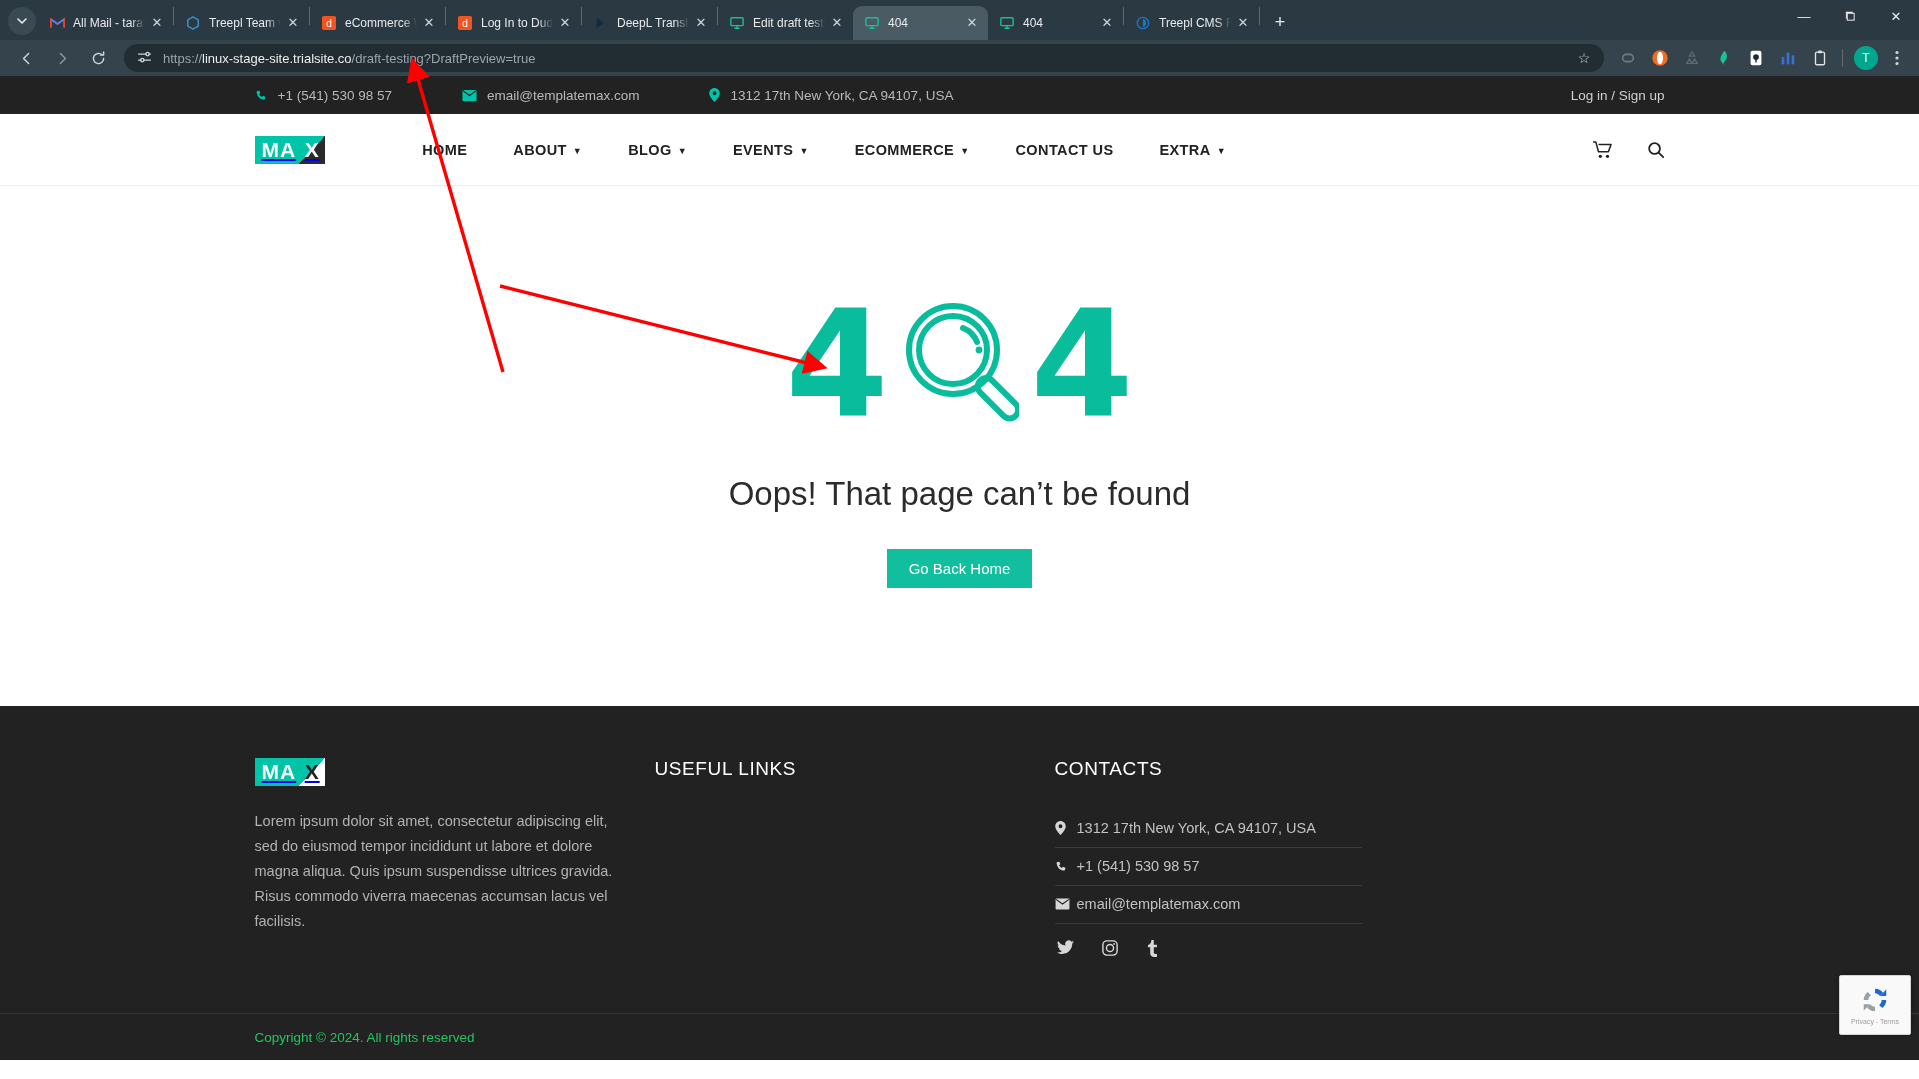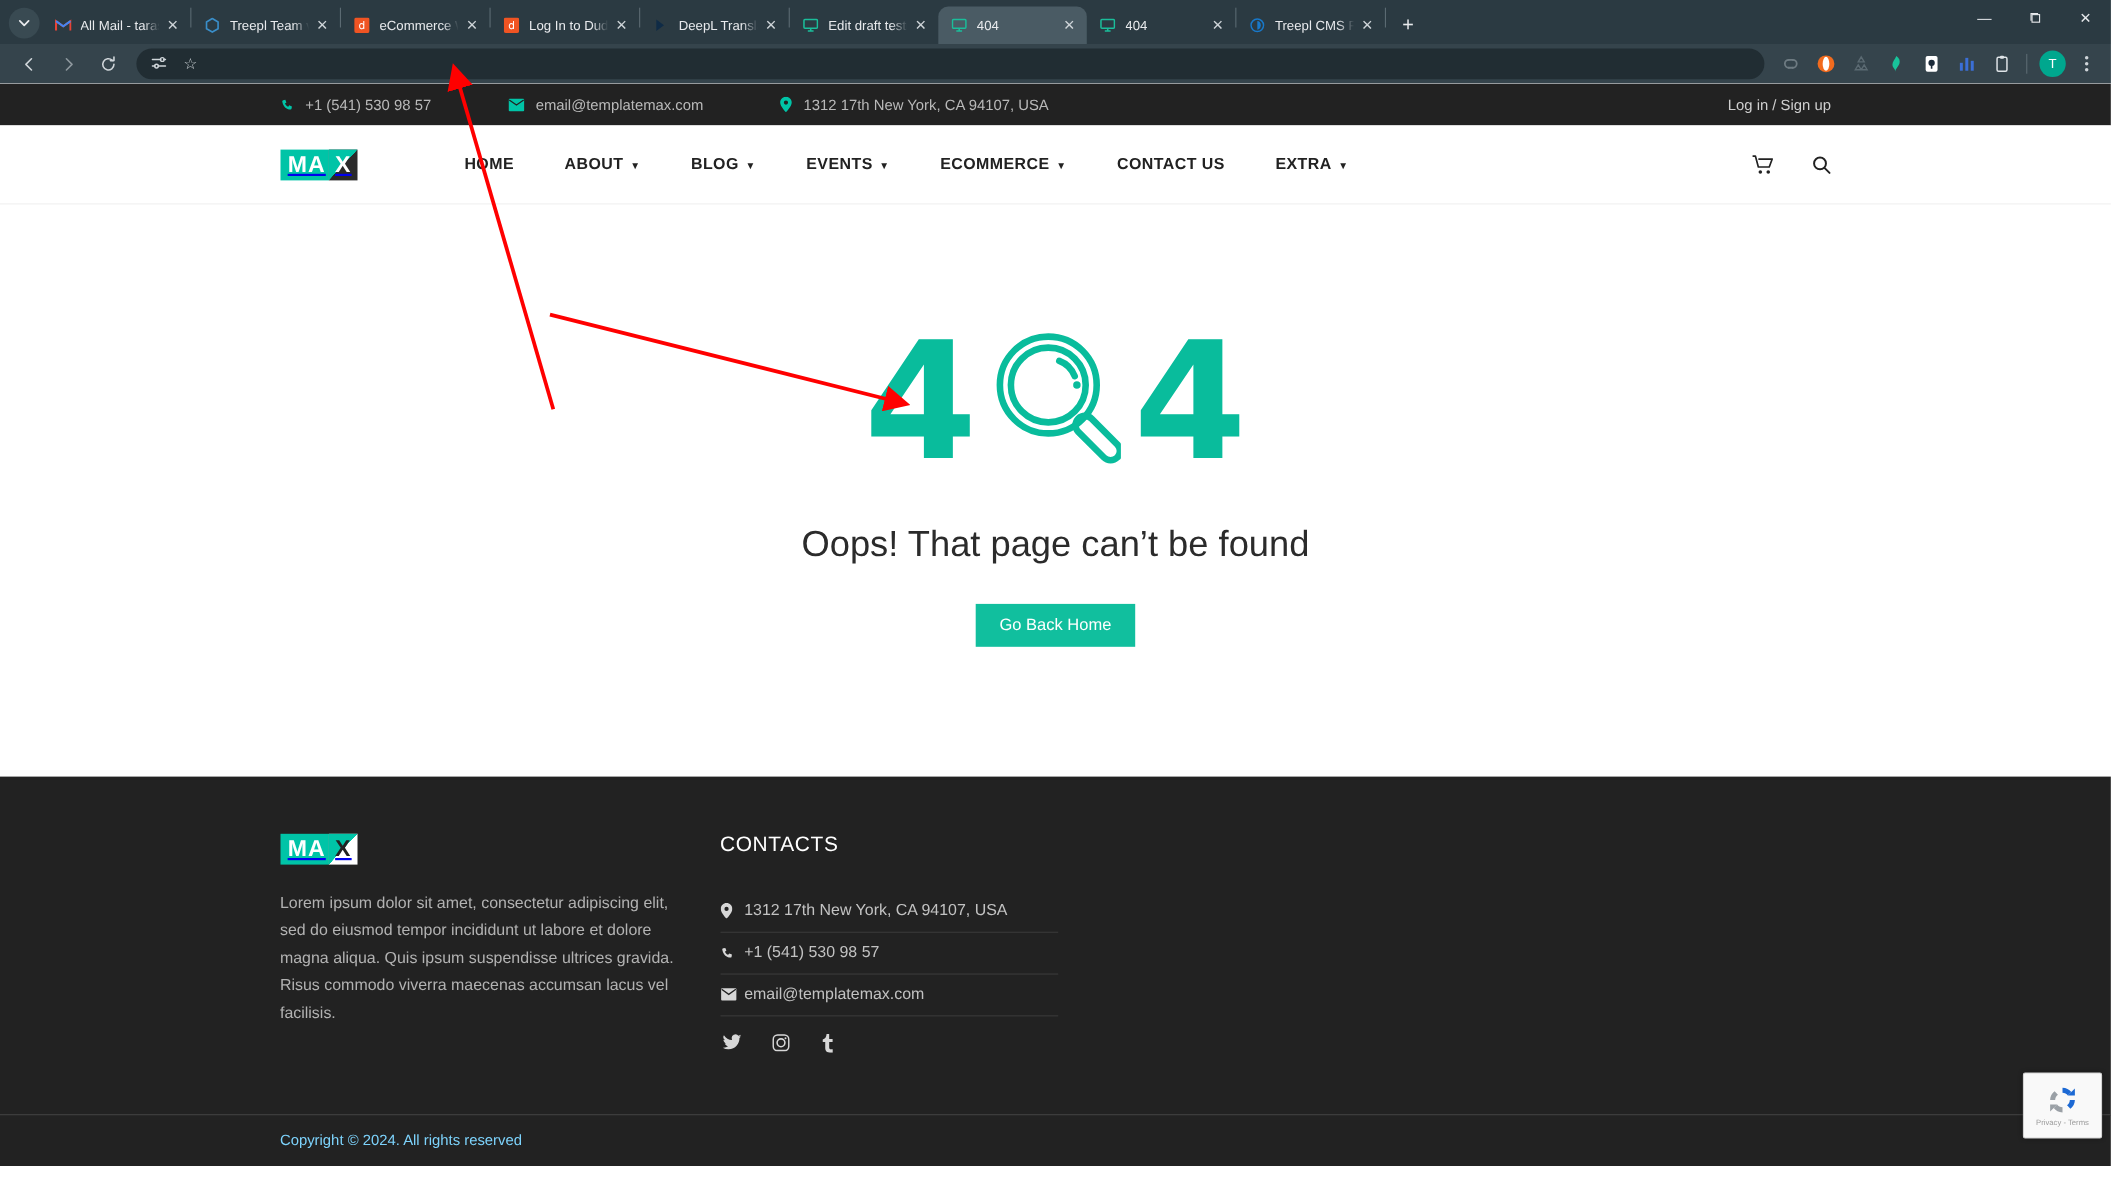--- a/index.html
+++ b/index.html
@@ -267,21 +267,21 @@
   .social { display: flex; margin-top: 16px; gap: 28px; padding-left: 2px; }
   .social a { color: #d7d7d7; display: flex; }
 
   .copy {
     border-top: 1px solid #363636;
     height: 47px;
     display: flex; align-items: center;
     background: #222;
   }
   .copy .inner { width: 1440px; margin: 0 auto; padding: 0 15px; }
-  .copy span { font-size: 13.5px; color: #7dd3fc; }
+  .copy span { font-size: 13.5px; color: #22c55e; }
 
   .recaptcha {
     position: absolute;
     right: 8px; bottom: 44px;
     width: 72px; height: 60px;
     background: #f9f9f9;
     border: 1px solid #d3d3d3;
     border-radius: 2px;
     box-shadow: 0 0 4px rgba(0,0,0,.25);
     display: flex; flex-direction: column;
@@ -441,20 +441,21 @@
     </div>
 
     <div class="omnibox">
       <span class="omni-icon">
         <svg width="17" height="17" viewBox="0 0 20 20">
             <path d="M3 6h9M15 6h2M3 13h3M9 13h8" stroke="#cfd5d9" stroke-width="1.5" stroke-linecap="round"></path>
             <circle cx="13.6" cy="6" r="2" fill="none" stroke="#cfd5d9" stroke-width="1.5"></circle>
             <circle cx="7.4" cy="13" r="2" fill="none" stroke="#cfd5d9" stroke-width="1.5"></circle>
           </svg>
       </span>
+      <span class="omni-url"><span>https://</span><b>linux-stage-site.trialsite.co</b><span>/draft-testing?DraftPreview=true</span></span>
       <span class="omni-star">☆</span>
     </div>
 
     <div class="ext-icons">
       <div class="ext">
         <svg width="18" height="18" viewBox="0 0 20 20">
             <path d="M8 6a4 4 0 0 0 0 8M12 6a4 4 0 0 1 0 8" fill="none" stroke="#6e7b82" stroke-width="1.8" stroke-linecap="round"></path>
             <path d="M8 6h4M8 14h4" stroke="#6e7b82" stroke-width="1.8" stroke-linecap="round"></path>
           </svg>
       </div>
@@ -620,20 +621,23 @@
         <div class="fcol1">
           <a class="logo" href="#">
             <span class="ma">MA</span>
             <span class="xw" style="background:#ffffff;color:#222;">
                 <span>X</span>
               </span>
           </a>
           <p class="fdesc">Lorem ipsum dolor sit amet, consectetur adipiscing elit, sed do eiusmod tempor incididunt ut labore et dolore magna aliqua. Quis ipsum suspendisse ultrices gravida. Risus commodo viverra maecenas accumsan lacus vel facilisis.</p>
         </div>
 
+        <div class="fcol2">
+          <div class="ftitle">USEFUL LINKS</div>
+        </div>
 
         <div class="fcol3">
           <div class="ftitle">CONTACTS</div>
 
           <div class="contact-row">
             <span class="ic">
               <svg width="11" height="14" viewBox="0 0 12 16">
                   <path d="M6 0C2.7 0 0 2.7 0 6c0 4.2 6 10 6 10s6-5.8 6-10c0-3.3-2.7-6-6-6zm0 8.2A2.2 2.2 0 1 1 6 3.8a2.2 2.2 0 0 1 0 4.4z" fill="#d6d6d6"></path>
                 </svg>
             </span>

